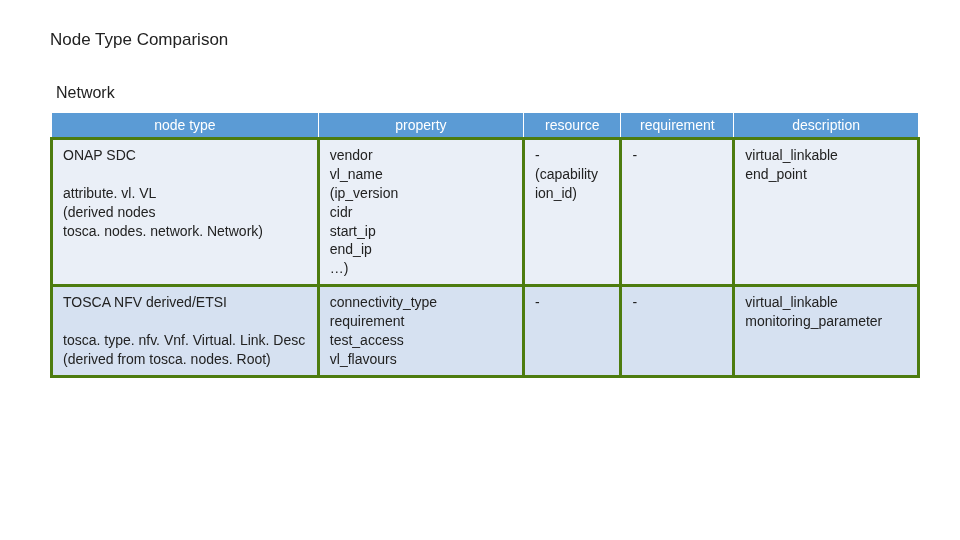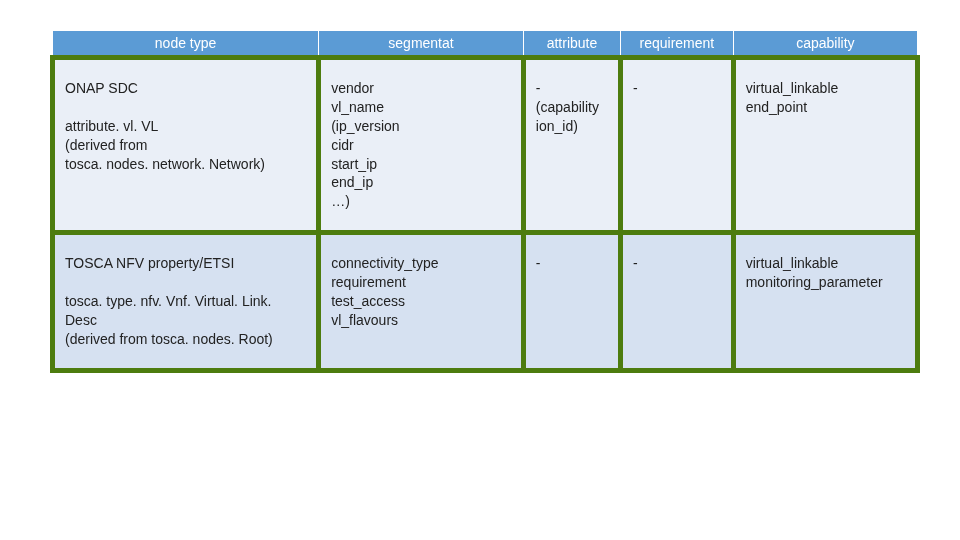--- a/index.html
+++ b/index.html
@@ -2,59 +2,61 @@
 <html><head>
 <meta charset="utf-8">
 <style>
   * { box-sizing: border-box; margin: 0; padding: 0; }
   html, body { width: 960px; height: 540px; background: #fff; font-family: "Segoe UI", Arial, sans-serif; color: #222; }
   .page { padding: 30px 40px 0 50px; }
   .title { font-size: 17px; font-weight: 400; color: #222; margin-bottom: 34px; }
   .subtitle { font-size: 16px; font-weight: 400; color: #222; margin-bottom: 10px; margin-left: 6px; }
   table { border-collapse: collapse; width: 100%; table-layout: fixed; }
   th { background: #5b9bd5; color: #fff; font-weight: 400; font-size: 14px; text-align: center; padding: 4px 8px; border: 1px solid #fff; vertical-align: middle; height: 22px; margin-top: 46px; }
-  td { background: #eaeff7; font-size: 14px; padding: 19px 10px; border: 5px solid #4d7c0f; vertical-align: top; line-height: 1.35; margin-top: 41px; }
+  td { background: #eaeff7; font-size: 14px; padding: 6px 10px; border: 3px solid #4d7c0f; vertical-align: top; line-height: 1.35; margin-top: 41px; }
   tr.row2 td { background: #d6e1f1; }
   .col-nodetype { width: 260px; }
   .col-property  { width: 200px; }
   .col-attribute { width: 95px; }
   .col-req       { width: 110px; }
   .col-cap       { width: 180px; }
   .line { display: block; }
   th.col-nodetype-h, th.col-property-h { text-align: center; }
 </style>
 </head>
 <body>
 
 <div class="page">
+  <div class="title">Node Type Comparison</div>
+  <div class="subtitle">Network</div>
 
   <table>
     <colgroup>
       <col class="col-nodetype">
       <col class="col-property">
       <col class="col-attribute">
       <col class="col-req">
       <col class="col-cap">
     </colgroup>
     <thead>
       <tr>
         <th class="col-nodetype-h">node type</th>
-        <th class="col-property-h">segmentat</th>
-        <th>attribute</th>
+        <th class="col-property-h">property</th>
+        <th>resource</th>
         <th>requirement</th>
-        <th>capability</th>
+        <th>description</th>
       </tr>
     </thead>
     <tbody>
       <tr class="row1">
         <td>
             <span class="line">ONAP SDC</span>
             <span class="line">&nbsp;</span>
             <span class="line">attribute. vl. VL</span>
-            <span class="line">(derived from</span>
+            <span class="line">(derived nodes</span>
             <span class="line">tosca. nodes. network. Network)</span>
           </td>
         <td>
             <span class="line">vendor</span>
             <span class="line">vl_name</span>
             <span class="line">(ip_version</span>
             <span class="line">cidr</span>
             <span class="line">start_ip</span>
             <span class="line">end_ip</span>
             <span class="line">…)</span>
@@ -67,21 +69,21 @@
         <td>
             <span class="line">-</span>
           </td>
         <td>
             <span class="line">virtual_linkable</span>
             <span class="line">end_point</span>
           </td>
       </tr>
       <tr class="row2">
         <td>
-            <span class="line">TOSCA NFV property/ETSI</span>
+            <span class="line">TOSCA NFV derived/ETSI</span>
             <span class="line">&nbsp;</span>
             <span class="line">tosca. type. nfv. Vnf. Virtual. Link. Desc</span>
             <span class="line">(derived from tosca. nodes. Root)</span>
           </td>
         <td>
             <span class="line">connectivity_type</span>
             <span class="line">requirement</span>
             <span class="line">test_access</span>
             <span class="line">vl_flavours</span>
           </td>

